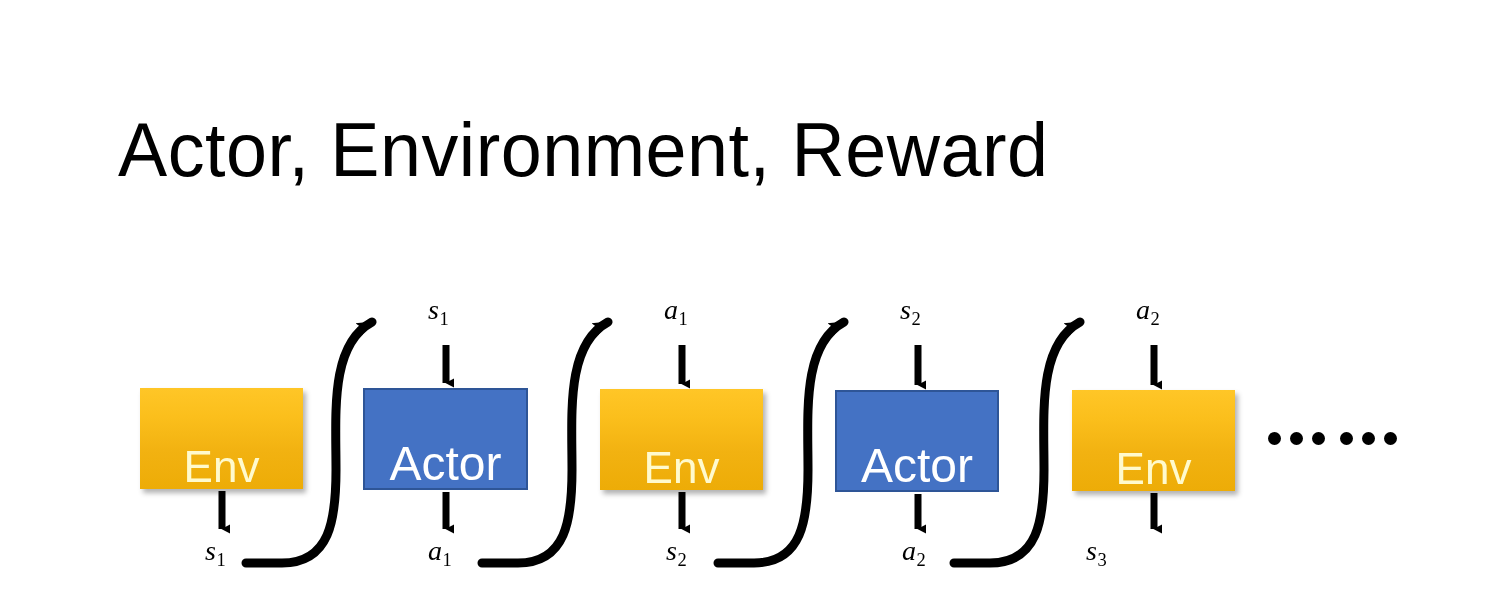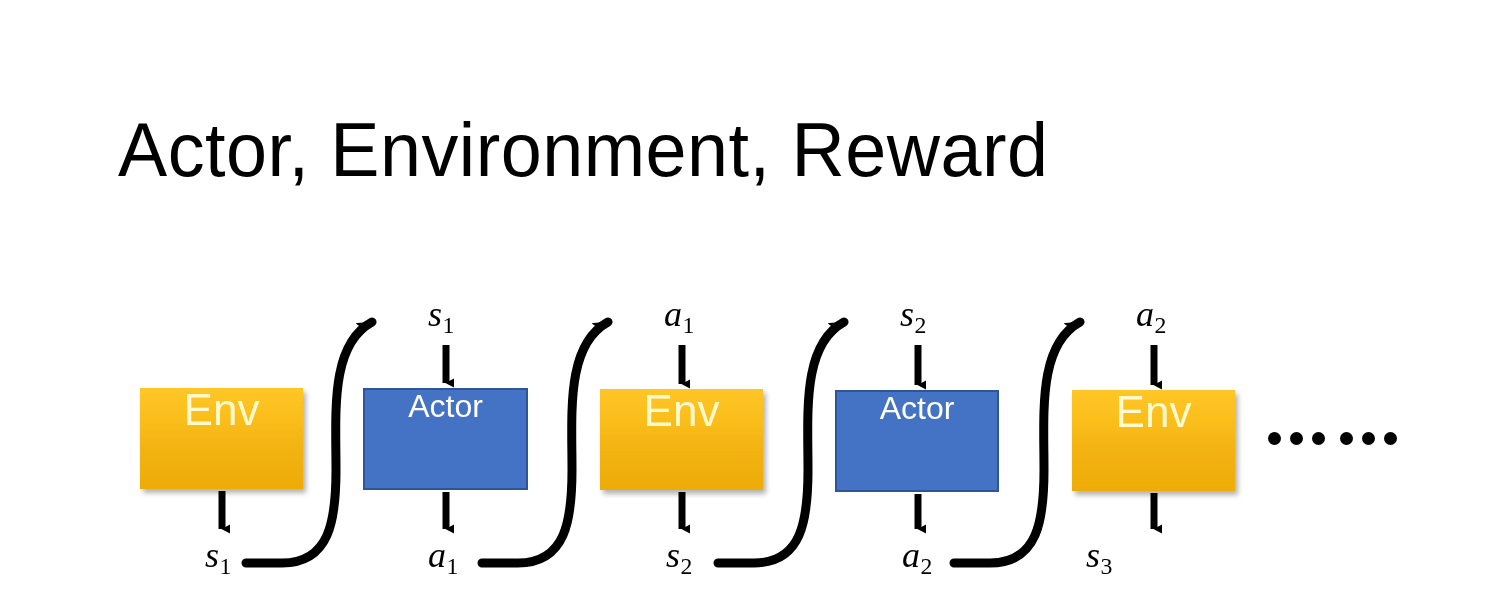--- a/index.html
+++ b/index.html
@@ -45,21 +45,21 @@
     left: 0; top: 0;
     width: 1500px;
     height: 608px;
     pointer-events: none;
   }
 
   
   .node-box {
     position: absolute;
     display: flex;
-    align-items: flex-start;
+    align-items: flex-end;
     justify-content: center;
     box-sizing: border-box;
   }
   .node-box .node-label {
     font-family: "Liberation Sans", sans-serif;
     font-weight: 400;
     line-height: 1;
     white-space: nowrap;
   }
 
@@ -72,29 +72,29 @@
     font-size: 44px;
   }
 
   .node-actor {
     background: #4472C4;
     border: 2px solid #2E5597;
     box-shadow: 0 0 0 rgba(0,0,0,0);
   }
   .node-actor .node-label {
     color: #FFFFFF;
-    font-size: 32px;
+    font-size: 48px;
   }
 
   
   .math-label {
     position: absolute;
     font-family: "Liberation Serif", serif;
     font-style: italic;
-    font-size: 36px;
+    font-size: 28px;
     color: #000000;
     white-space: nowrap;
     line-height: 1;
   }
   .math-label .sub {
     font-size: 0.66em;
     font-style: normal;
     vertical-align: -0.30em;
     margin-left: 0.5px;
     font-family: "Liberation Serif", serif;

